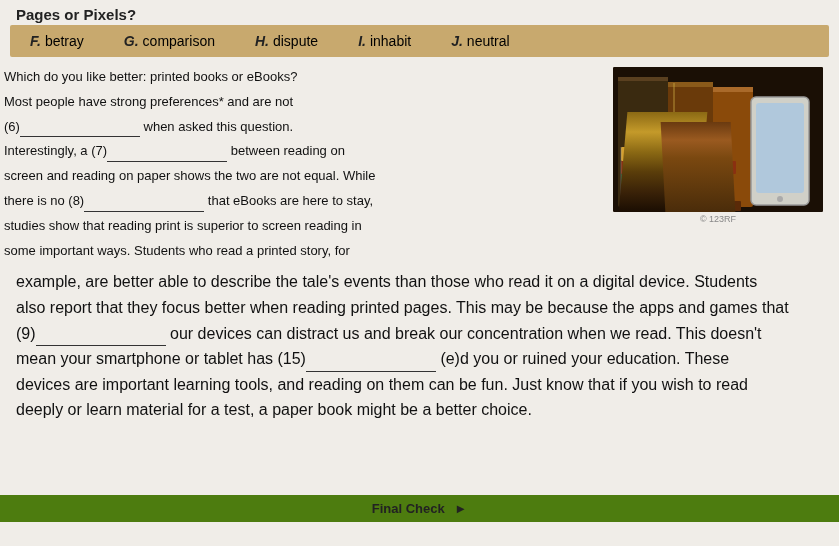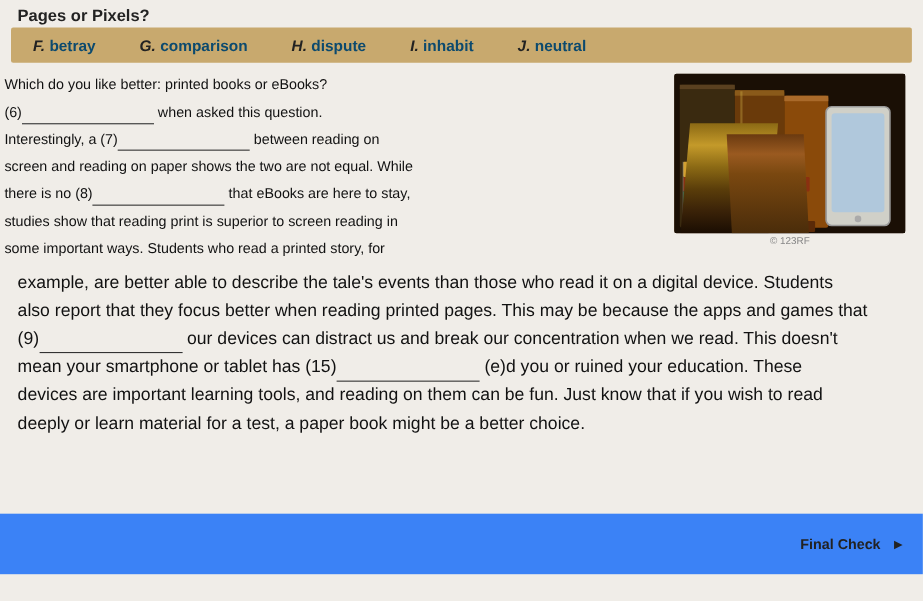--- a/index.html
+++ b/index.html
@@ -48,22 +48,22 @@
     }
 
     .vocab-item .letter {
       font-style: italic;
       font-weight: bold;
       margin-right: 4px;
       color: #222;
     }
 
     .vocab-item .word {
-      font-weight: bold;
-      color: #0c4a6e;
+      font-weight: normal;
+      color: #000000;
     }
 
     .main-content {
       display: flex;
       flex-direction: row;
       padding: 10px 16px 0 4px;
       gap: 14px;
     }
 
     .text-block {
@@ -141,26 +141,26 @@
       line-height: 1.6;
       text-align: justify;
       margin-top: 4px;
     }
 
     .bottom-bar {
       position: absolute;
       bottom: 0;
       left: 0;
       right: 0;
-      background: #3b82f6;
-      padding: 20px 16px;
+      background: #4d7c0f;
+      padding: 6px 16px;
       font-size: 13px;
       font-weight: bold;
       color: #222;
-      text-align: right;
+      text-align: center;
     }
   </style>
 </head>
 <body>
 
 <div class="page-container">
 
   <div class="title-bar">
     <span>Pages or Pixels?</span>
   </div>
@@ -185,20 +185,23 @@
     <div class="vocab-item">
       <span class="letter">J.</span>
       <span class="word">neutral</span>
     </div>
   </div>
 
   <div class="main-content">
     <div class="text-block">
       <p>
         <span>Which do you like better: printed books or eBooks?</span>
+      </p>
+      <p>
+        <span>Most people have strong preferences* and are not</span>
       </p>
       <p>
         <span>(6)</span><span class="blank"></span>
         <span> when asked this question.</span>
       </p>
       <p>
         <span>Interestingly, a (7)</span><span class="blank"></span>
         <span> between reading on</span>
       </p>
       <p>

